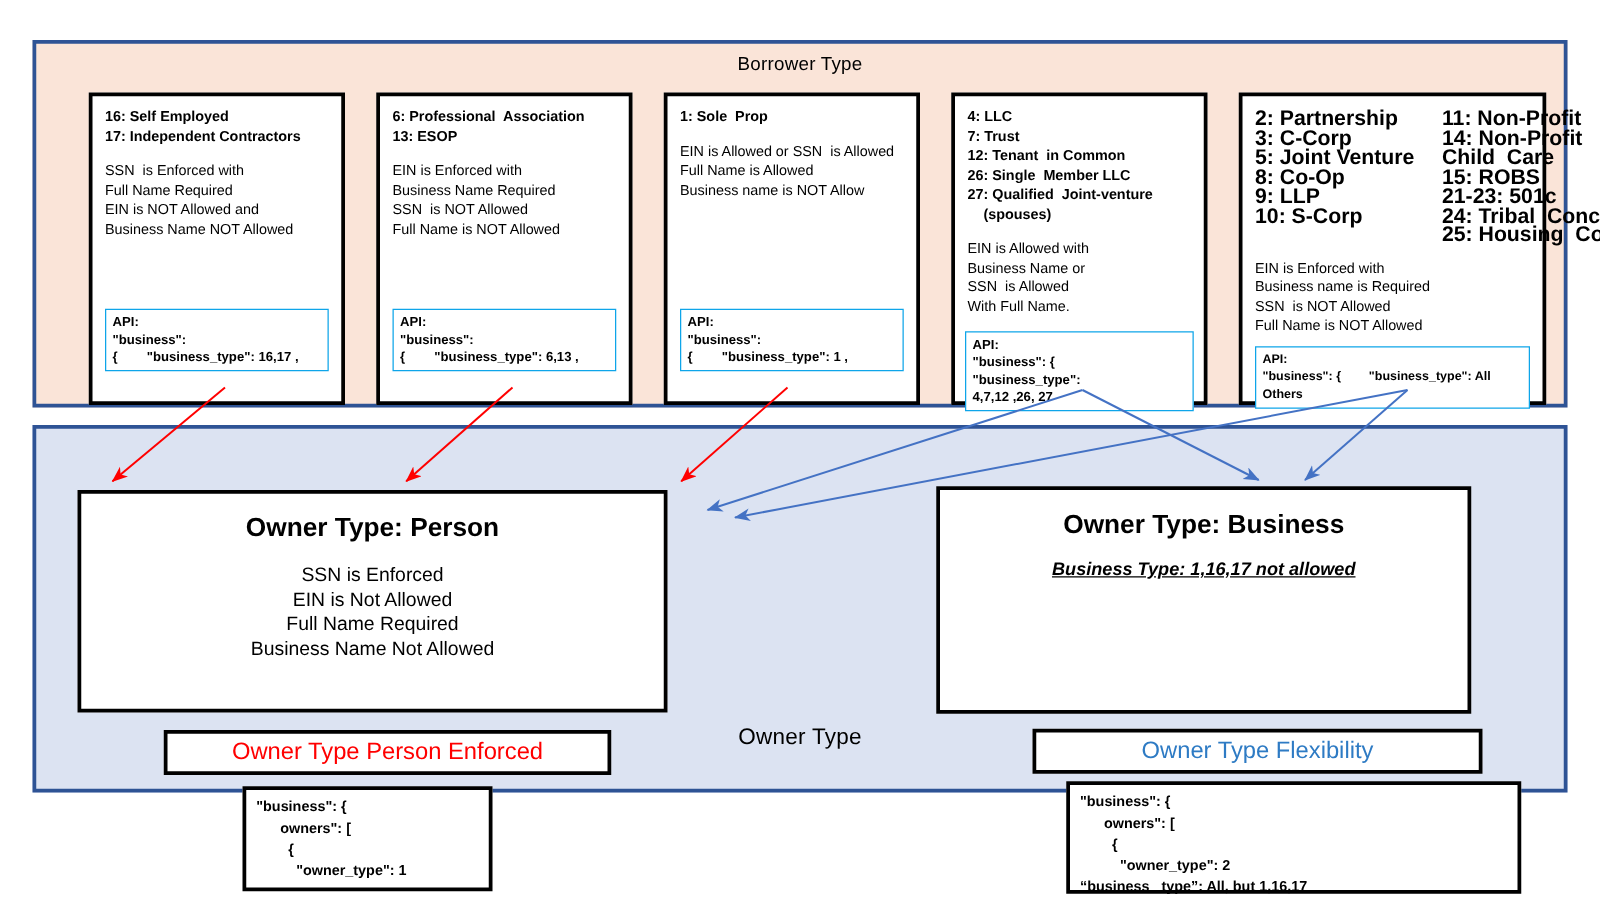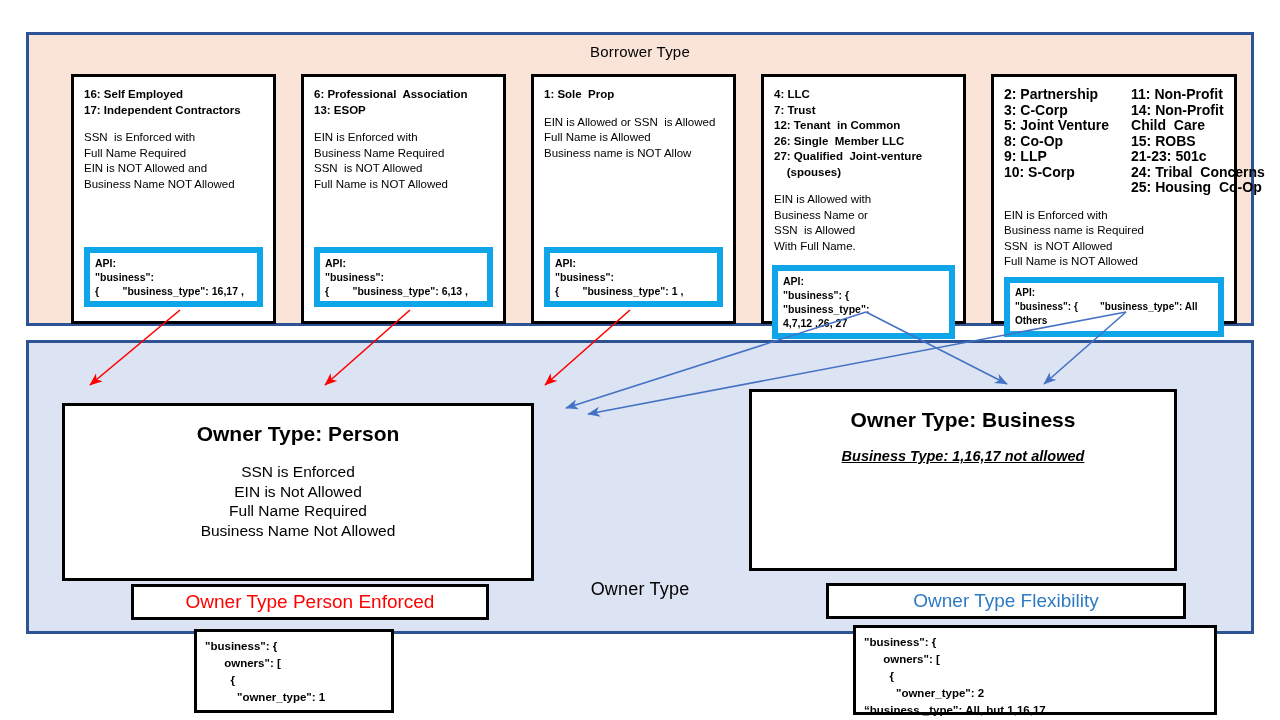--- a/index.html
+++ b/index.html
@@ -16,44 +16,44 @@
   .panel-title{position:absolute;left:0;width:100%;text-align:center;
                font-weight:normal;font-size:15px;letter-spacing:.2px;}
   #borrower-title{top:8px;}
   #owner-title{top:236px;font-size:18px;}
 
   
   .card{position:absolute;background:#fff;border:3px solid #000;box-sizing:border-box;
         padding:10px 8px 8px 10px;margin-top:14px;}
   .card .codes{font-size:11.5px;font-weight:bold;line-height:15.5px;white-space:pre;}
   .card .rules{font-size:11.5px;line-height:15.5px;white-space:pre;margin-top:12px;}
-  .card .api{border:6px solid #0ea5e9;background:#fff;box-sizing:border-box;
+  .card .api{border:1px solid #0ea5e9;background:#fff;box-sizing:border-box;
              padding:3px 5px;font-size:10.5px;font-weight:bold;line-height:14px;
              white-space:pre-wrap;}
 
   #card-1{left:71px;top:60px;width:205px;height:250px;}
   #card-2{left:301px;top:60px;width:205px;height:250px;}
   #card-3{left:531px;top:60px;width:205px;height:250px;}
   #card-4{left:761px;top:60px;width:205px;height:250px;}
   #card-5{left:991px;top:60px;width:246px;height:250px;}
 
   #card-1 .api{position:absolute;left:10px;right:10px;top:170px;}
   #card-2 .api{position:absolute;left:10px;right:10px;top:170px;}
   #card-3 .api{position:absolute;left:10px;right:10px;top:170px;}
   #card-4 .api{position:absolute;left:8px;right:8px;top:188px;}
   #card-5 .api{position:absolute;left:10px;right:10px;top:200px;font-size:10px;}
 
   
-  .codes2{display:flex;gap:22px;font-size:14px;font-weight:bold;line-height:15.5px;}
+  .codes2{display:flex;gap:22px;font-size:17px;font-weight:bold;line-height:15.5px;}
   .codes2 div{white-space:pre;}
 
   
   .owner-card{position:absolute;background:#fff;border:3px solid #000;box-sizing:border-box;
               text-align:center;padding-top:16px;}
-  #owner-person{left:62px;top:403px;width:472px;height:178px;}
+  #owner-person{left:62px;top:392px;width:472px;height:178px;}
   #owner-business{left:749px;top:389px;width:428px;height:182px;}
   .owner-card .head{font-size:21px;font-weight:bold;margin-bottom:16px;}
   .owner-card .body{font-size:15.5px;line-height:19.5px;white-space:pre;}
   .owner-card .note{font-size:14.5px;font-weight:bold;font-style:italic;
                     text-decoration:underline;margin-top:1px;}
 
   
   .banner{position:absolute;background:#fff;border:3px solid #000;box-sizing:border-box;
           text-align:center;font-size:19px;display:flex;align-items:center;
           justify-content:center;}

